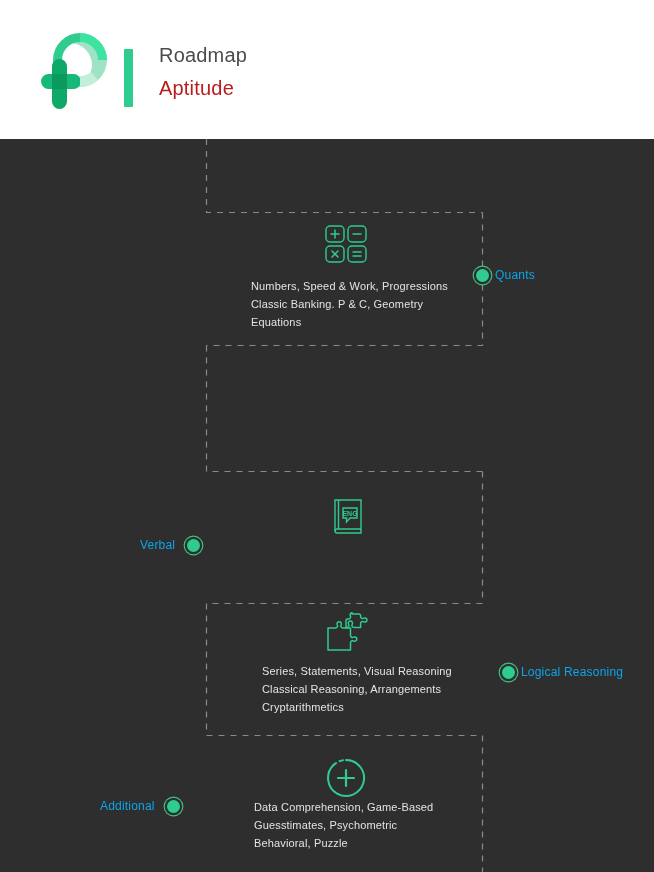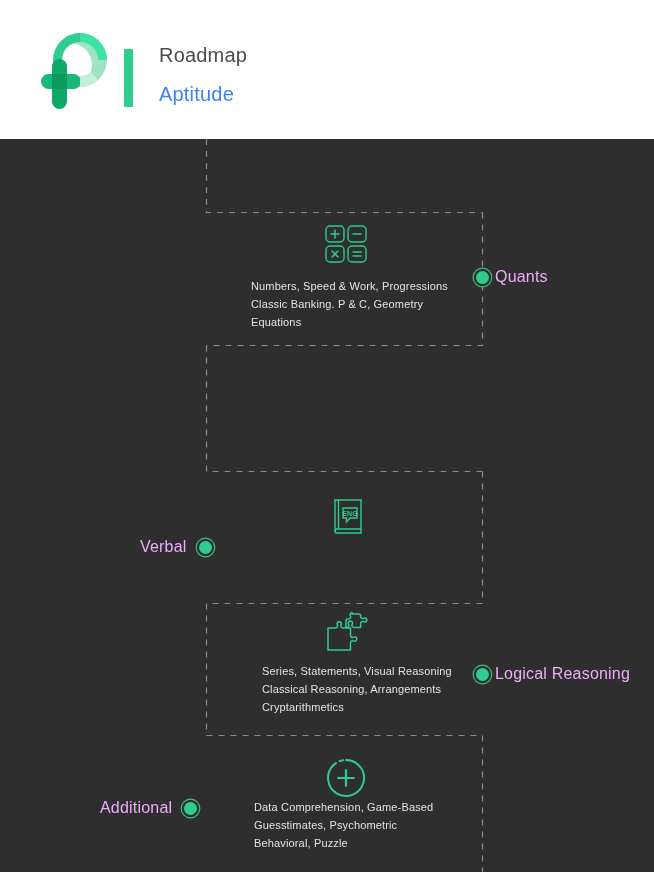--- a/index.html
+++ b/index.html
@@ -25,22 +25,22 @@
   }
   .header-text{
     position:absolute;left:159px;top:43px;
   }
   .title-main{
     font-size:20px;color:#4c4c4c;line-height:25px;letter-spacing:.2px;
     font-weight:400;
     text-align:center;
   }
   .title-sub{
-    font-size:20px;color:#3b82f6;line-height:25px;letter-spacing:.2px;
-    font-weight:400;margin-top:14px;
+    font-size:20px;color:#b91c1c;line-height:25px;letter-spacing:.2px;
+    font-weight:400;margin-top:8px;
   }
 
   
   .canvas{
     position:absolute;left:0;top:139px;width:654px;height:733px;
     background:#2e2e2e;
   }
   .canvas > svg{position:absolute;left:0;top:0;}
 
   
@@ -50,22 +50,22 @@
     position:absolute;
     color:#e3e3e3;
     font-size:11px;
     line-height:18px;
     letter-spacing:.15px;
     white-space:pre-line;
   }
   .node{
     position:absolute;
     display:flex;align-items:center;
-    color:#f0abfc;
-    font-size:16px;
+    color:#0ea5e9;
+    font-size:12px;
     letter-spacing:.2px;
     white-space:nowrap;
   }
   .node.left{flex-direction:row;}
   .node.right{flex-direction:row;}
   .dot{
     width:13px;height:13px;border-radius:50%;
     background:#2ecc8f;
     box-shadow:0 0 0 2.2px #2e2e2e, 0 0 0 3.4px #3fbf84;
     flex:0 0 auto;
@@ -206,21 +206,21 @@
                    a2.1 2.1 0 0 1 -3.1 1.9 a2.1 2.1 0 0 0 -3.2 1.8 v7.3
                    h-22.5 z"></path>
         </g>
       </svg>
     </div>
 
     <div class="desc" style="left:262px;top:191px;width:250px;">Series, Statements, Visual Reasoning
 Classical Reasoning, Arrangements
 Cryptarithmetics</div>
 
-    <div class="node right" style="left:476px;top:194px;">
+    <div class="node right" style="left:502px;top:194px;">
       <span class="dot"></span>
       <span class="node-label">Logical Reasoning</span>
     </div>
   </div>
 
   <div class="step" style="left:0;top:464px;width:654px;height:133px;">
 
     <div class="icon" style="left:324px;top:153px;">
       <svg width="44" height="44" viewBox="0 0 44 44">
 

